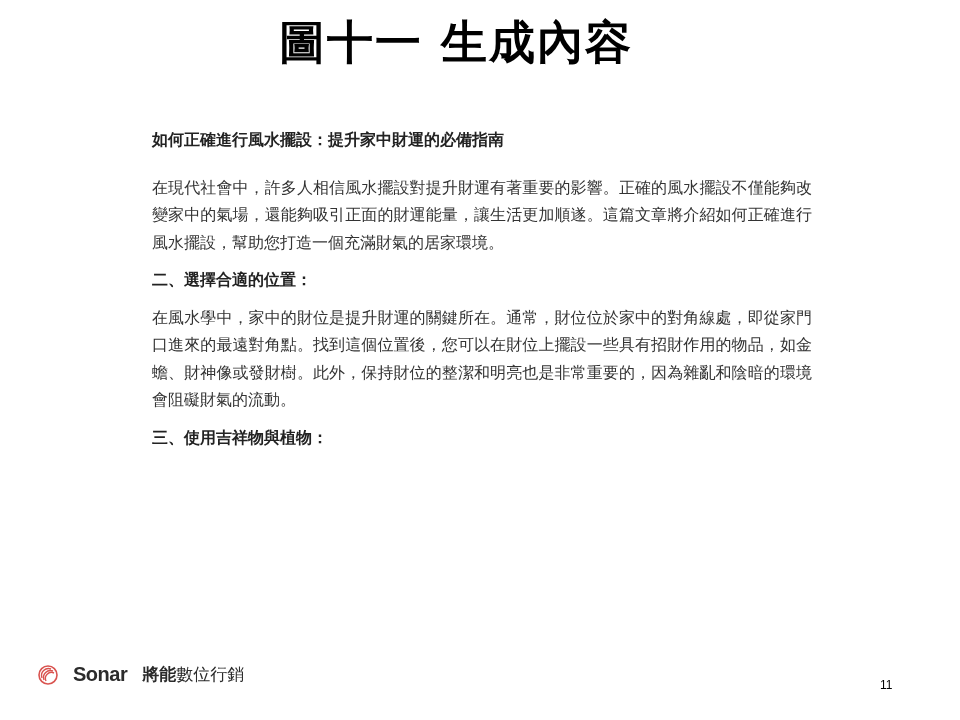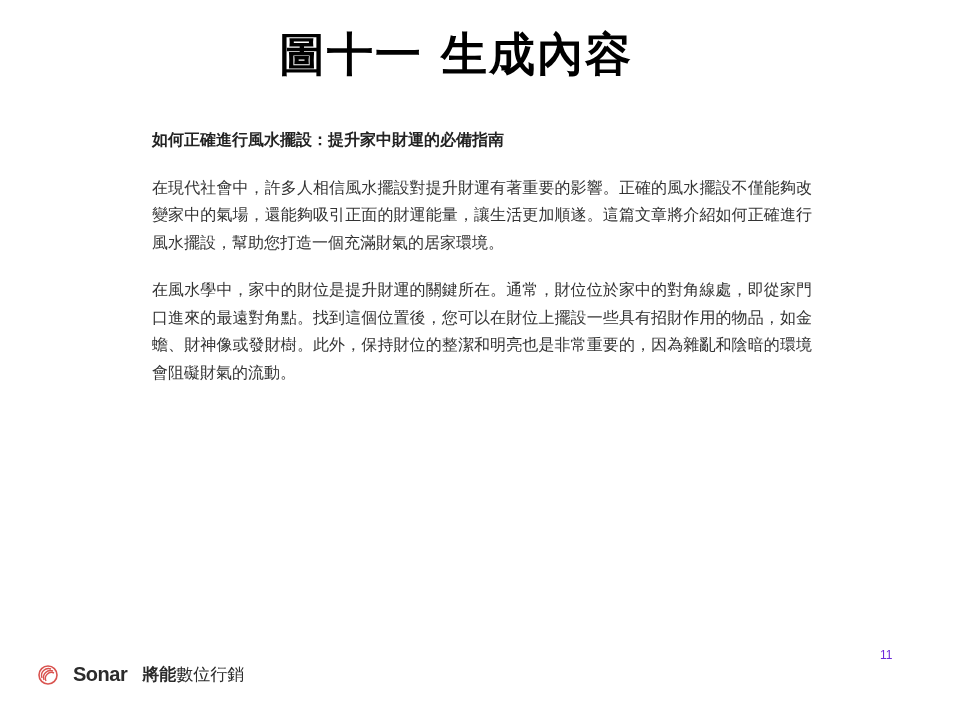--- a/index.html
+++ b/index.html
@@ -4,58 +4,59 @@
   <style>
     html, body { margin: 0; padding: 0; }
     body {
       width: 960px; height: 720px; background: #ffffff; position: relative; overflow: hidden;
       font-family: "DejaVu Sans", "Liberation Sans", sans-serif; color: #222;
     }
     .slide-title {
       position: absolute; left: 0; top: 12px; width: 912px; text-align: center;
       font-size: 46px; font-weight: bold; color: #000; letter-spacing: 2px;
       font-family: "DejaVu Sans", sans-serif;
-      margin-top: 12px;
     }
     .doc {
       position: absolute; left: 152px; top: 126px; width: 660px;
       font-size: 16px; color: #333; line-height: 27.5px;
     }
     .doc .heading { font-weight: bold; color: #222; }
     .doc .gap-sm { height: 10px; }
     .doc p { margin: 0; text-align: justify; }
     .footer-logo {
       position: absolute; left: 38px; top: 663px; display: flex; align-items: center; gap: 15px;
     }
     .logo-mark { width: 20px; height: 20px; }
     .logo-brand {
       font-family: "Liberation Sans", sans-serif; font-weight: bold; font-size: 20px; color: #2b2b2b;
       letter-spacing: -0.5px;
     }
     .logo-cn { font-size: 17px; color: #2b2b2b; }
     .logo-cn b { font-weight: bold; }
     .page-number {
-      position: absolute; left: 880px; top: 648px; font-size: 12px; color: #6d28d9;
+      position: absolute; left: 880px; top: 678px; font-size: 12px; color: #000000;
       font-family: "Liberation Sans", sans-serif;
     }
   </style>
 </head>
 <body>
 
 <div class="slide-title">圖十一 生成內容</div>
 
 <div class="doc">
   <div class="heading">如何正確進行風水擺設：提升家中財運的必備指南</div>
   <div class="gap-sm"></div>
   <div class="gap-sm"></div>
   <p>在現代社會中，許多人相信風水擺設對提升財運有著重要的影響。正確的風水擺設不僅能夠改變家中的氣場，還能夠吸引正面的財運能量，讓生活更加順遂。這篇文章將介紹如何正確進行風水擺設，幫助您打造一個充滿財氣的居家環境。</p>
   <div class="gap-sm"></div>
+  <div class="heading">二、選擇合適的位置：</div>
   <div class="gap-sm"></div>
   <p>在風水學中，家中的財位是提升財運的關鍵所在。通常，財位位於家中的對角線處，即從家門口進來的最遠對角點。找到這個位置後，您可以在財位上擺設一些具有招財作用的物品，如金蟾、財神像或發財樹。此外，保持財位的整潔和明亮也是非常重要的，因為雜亂和陰暗的環境會阻礙財氣的流動。</p>
   <div class="gap-sm"></div>
+  <div class="heading">三、使用吉祥物與植物：</div>
   <div class="gap-sm"></div>
 </div>
 
 <div class="footer-logo">
   <svg class="logo-mark" viewBox="0 0 20 20">
     <circle cx="10" cy="10" r="9" fill="none" stroke="#d9534f" stroke-width="1.6"></circle>
     <path d="M4 13 A7 7 0 0 1 13 4" fill="none" stroke="#d9534f" stroke-width="1.4"></path>
     <path d="M6 15 A7 7 0 0 1 15 6" fill="none" stroke="#d9534f" stroke-width="1.4"></path>
     <path d="M8 16 A6 6 0 0 1 16 8" fill="none" stroke="#d9534f" stroke-width="1.4"></path>
   </svg>

